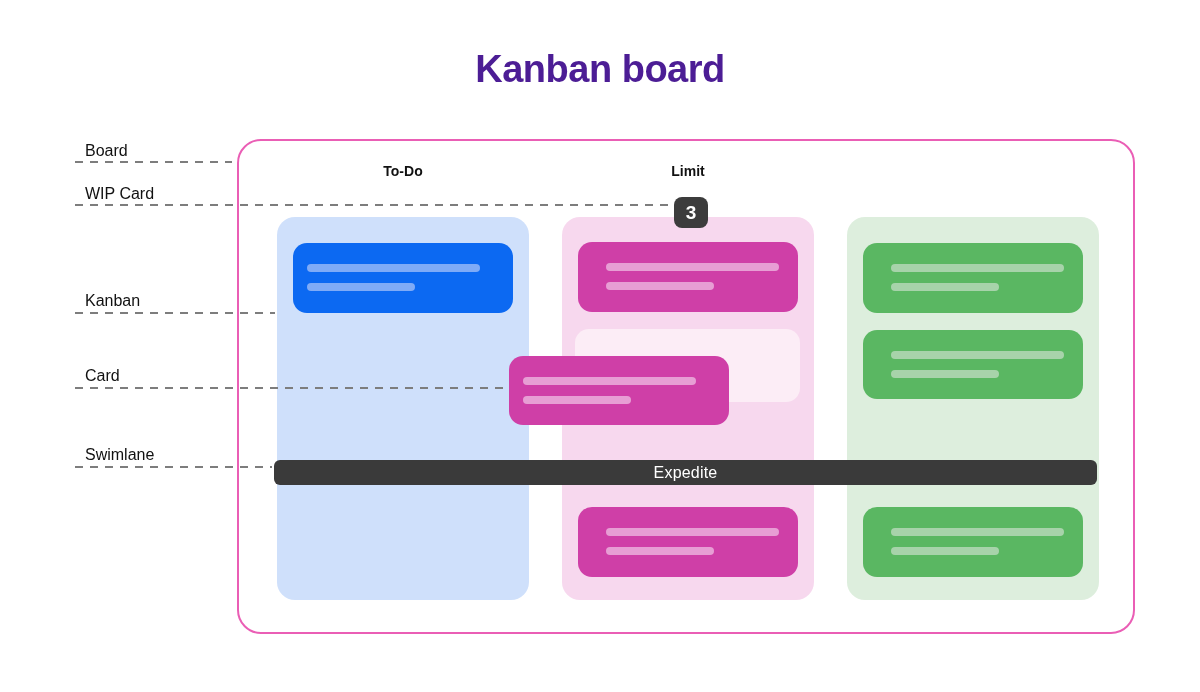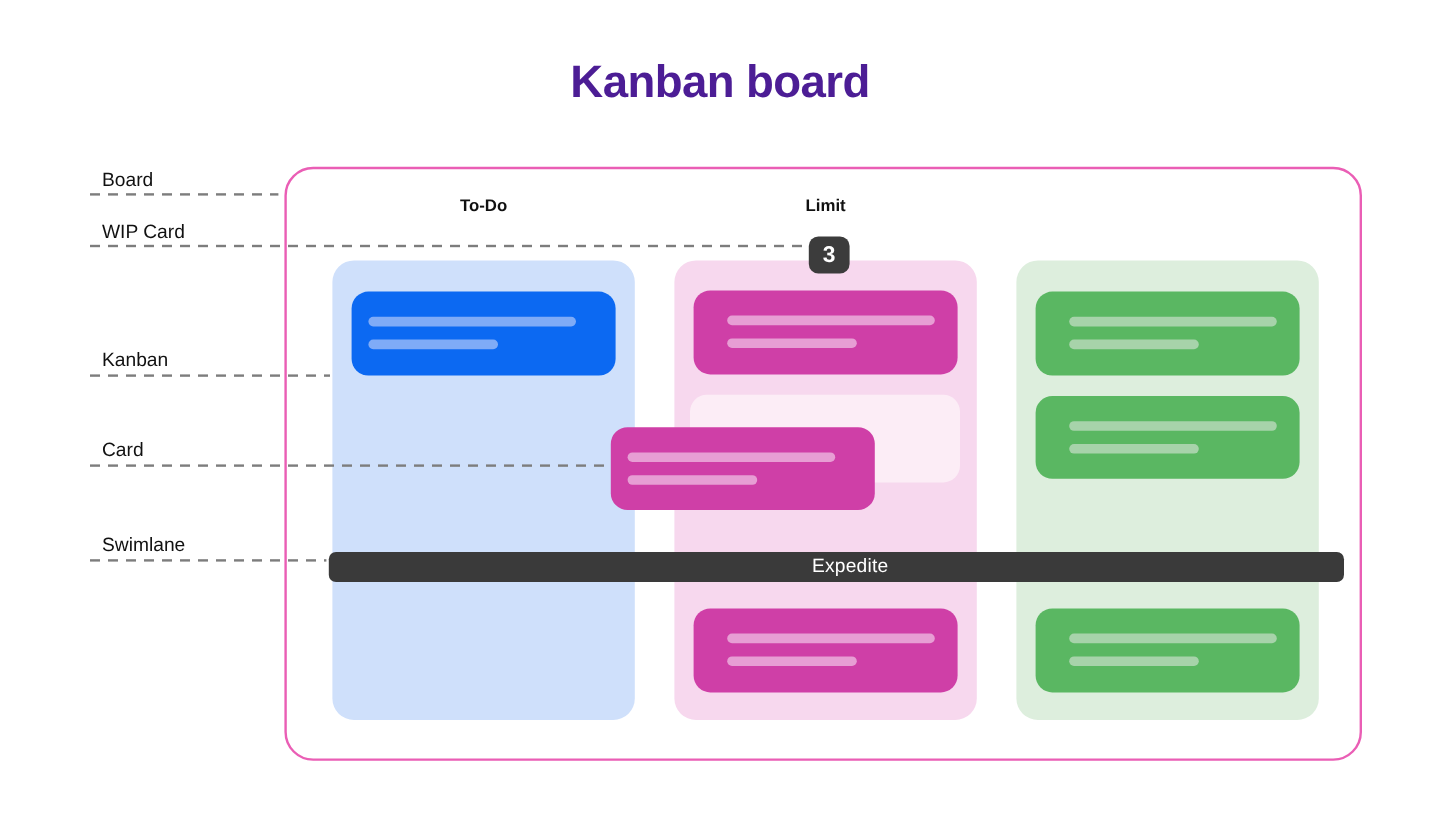--- a/index.html
+++ b/index.html
@@ -58,21 +58,21 @@
   .card-blue .line{background:#7fabf7;}
   .card-magenta .line{background:#e79ed4;}
   .card-green .line{background:#a7d3aa;}
   .t26{top:26px}.t25{top:25px}.t113{top:113px;height:69px}.t290{top:290px}
   .card-dragged{
     position:absolute;left:270px;top:215px;width:220px;height:69px;border-radius:14px;
     background:#cf3fa7;z-index:6;
   }
   .swimlane{
     position:absolute;left:35px;top:319px;width:823px;height:25px;border-radius:6px;
-    background:#3a3a3a;z-index:4;display:flex;align-items:center;justify-content:center;padding-left:23px;
+    background:#3a3a3a;z-index:4;display:flex;align-items:center;justify-content:center;
   }
   .swimlane span{color:#ffffff;font-size:16px;font-weight:400;letter-spacing:0.2px;}
 </style>
 </head>
 <body>
 
 <div class="canvas">
 
   <div class="title">Kanban board</div>
 

